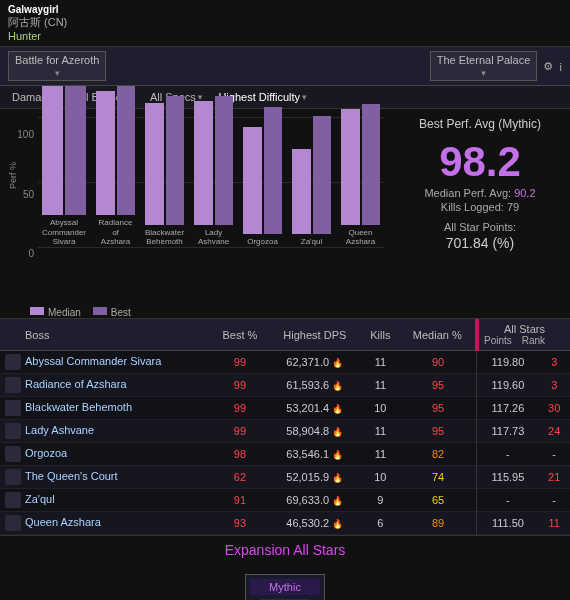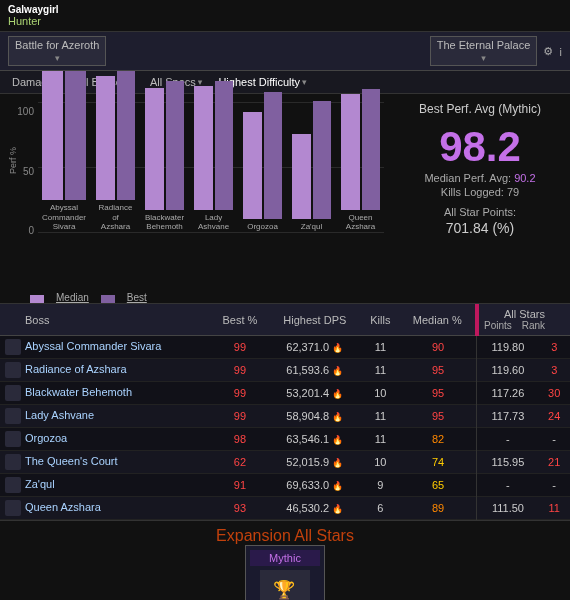--- a/index.html
+++ b/index.html
@@ -83,21 +83,21 @@
       position: relative;
       min-width: 0;
     }
     .chart-container {
       position: relative;
       height: 160px;
     }
     .y-axis {
       position: absolute;
       left: 0;
-      top: 4px;
+      top: 12px;
       height: 130px;
       width: 30px;
       display: flex;
       flex-direction: column;
       justify-content: space-between;
       align-items: flex-end;
       padding-right: 4px;
     }
     .y-label { font-size: 10px; color: #888; }
     .y-axis-title {
@@ -163,21 +163,21 @@
       background: #2a2a2a;
     }
     .legend-area {
       position: absolute;
       bottom: 0;
       left: 30px;
       display: flex;
       gap: 12px;
       align-items: center;
     }
-    .legend-item { display: flex; align-items: flex-end; gap: 12px; font-size: 10px; color: #aaa; text-decoration: underline; }
+    .legend-item { display: flex; align-items: flex-start; gap: 4px; font-size: 10px; color: #aaa; }
     .legend-color { width: 14px; height: 8px; }
 
     
     .stats-panel {
       width: 180px;
       padding: 8px 10px;
       text-align: center;
       flex-shrink: 0;
     }
     .best-perf-label { font-size: 12px; color: #ccc; margin-bottom: 10px; }
@@ -222,21 +222,21 @@
     }
     .allstars-separator { border-left: 4px solid #be185d; }
 
     
     .expansion-section {
       background: #111;
       text-align: center;
       padding: 6px 0 4px;
       border-top: 1px solid #333;
     }
-    .expansion-title { font-size: 16px; color: #c2410c; margin-bottom: 0; }
+    .expansion-title { font-size: 14px; color: #d946ef; margin-bottom: 16px; }
     .mythic-box-wrapper { display: flex; justify-content: center; }
     .mythic-box {
       background: #1a1a2e;
       border: 1px solid #555;
       width: 80px;
       text-align: center;
       padding: 4px;
     }
     .mythic-header {
       background: #2a1a4a;
@@ -258,20 +258,21 @@
 
     .container { position: relative; width: 570px; }
   </style>
 </head>
 <body>
 
 <div class="container">
 
   <div class="header">
     <div class="char-name">Galwaygirl</div>
+    <div class="char-realm">阿古斯 (CN)</div>
     <div class="char-class">Hunter</div>
   </div>
 
   <div class="nav-bar">
     <div class="nav-left">
       <button class="nav-btn">
         <span>Battle for Azeroth</span>
         <span class="arrow">▾</span>
       </button>
     </div>

